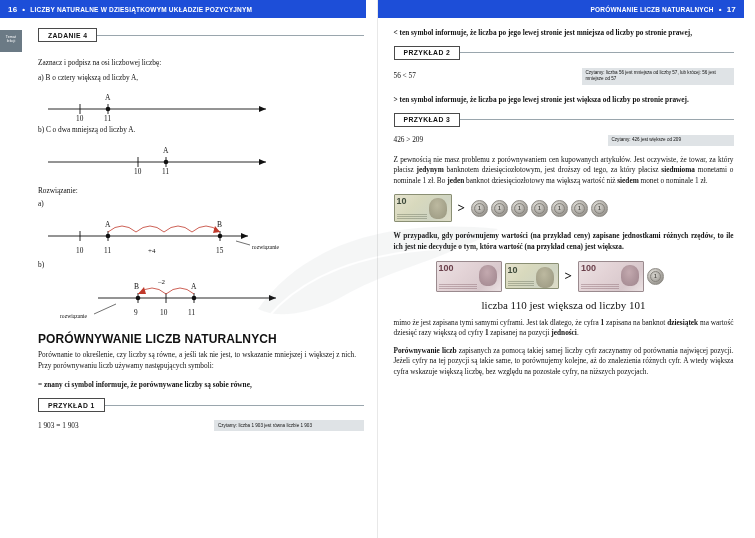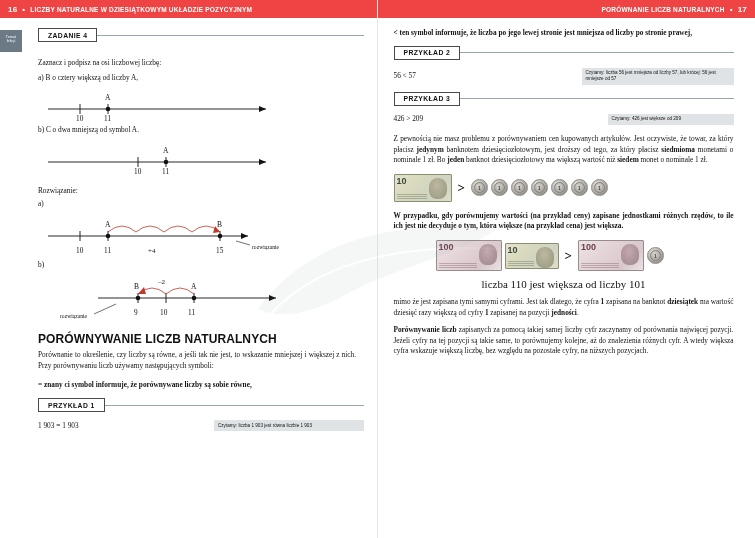--- a/index.html
+++ b/index.html
@@ -21,23 +21,23 @@
     width: 377.5px;
     height: 538px;
     background: #fff;
     overflow: hidden;
   }
   .sheet.left { border-right: 1px solid #e8e8e8; }
 
   
   .runhead {
     position: absolute;
-    top: 0; left: 0; right: 0;
+    top: 0; left: 0; right: 11px;
     height: 18px;
-    background: #ef4444;
+    background: #1d4ed8;
     color: #fff;
     font-family: "Liberation Sans", sans-serif;
     font-size: 6.5px;
     font-weight: bold;
     letter-spacing: .2px;
     display: flex;
     align-items: center;
   }
   .runhead.left { padding-left: 8px; }
   .runhead.right { justify-content: flex-end; padding-right: 8px; }
@@ -247,21 +247,21 @@
           <line x1="70" y1="15" x2="70" y2="25" stroke="#111" stroke-width="0.9"></line>
           <circle cx="70" cy="20" r="2.3" fill="#111"></circle>
           <text x="67" y="11" font-family="Liberation Serif, serif" font-size="7.5" fill="#111">A</text>
           <text x="38" y="32" font-family="Liberation Serif, serif" font-size="7.3" fill="#111">10</text>
           <text x="66" y="32" font-family="Liberation Serif, serif" font-size="7.3" fill="#111">11</text>
         </svg>
       </div>
 
       <div class="body-text" style="margin-top:2px;">
         <span>b)</span>
-        <span>C o dwa mniejszą od symbol A.</span>
+        <span>C o dwa mniejszą od liczby A.</span>
       </div>
 
       <div class="axis-wrap" style="margin-top:6px;">
         <svg width="240" height="34" viewBox="0 0 240 34">
           <line x1="10" y1="20" x2="228" y2="20" stroke="#111" stroke-width="0.9"></line>
           <polygon points="228,20 221,17 221,23" fill="#111"></polygon>
           <line x1="100" y1="15" x2="100" y2="25" stroke="#111" stroke-width="0.9"></line>
           <line x1="128" y1="15" x2="128" y2="25" stroke="#111" stroke-width="0.9"></line>
           <circle cx="128" cy="20" r="2.3" fill="#111"></circle>
           <text x="125" y="11" font-family="Liberation Serif, serif" font-size="7.5" fill="#111">A</text>
@@ -358,20 +358,21 @@
       <div class="tagrow" style="margin-top:7px;">
         <span class="tag">PRZYKŁAD 2</span>
         <span class="rule"></span>
       </div>
 
       <div style="margin-top:8px; display:flex; align-items:center; justify-content:space-between;">
         <span class="body-text">56 &lt; 57</span>
         <span class="czytamy" style="width:152px;">Czytamy: liczba 56 jest mniejsza od liczby 57, lub krócej: 56 jest mniejsze od 57</span>
       </div>
 
+      <div class="body-text bold" style="margin-top:10px;">&gt; ten symbol informuje, że liczba po jego lewej stronie jest większa od liczby po stronie prawej.</div>
 
       <div class="tagrow" style="margin-top:7px;">
         <span class="tag">PRZYKŁAD 3</span>
         <span class="rule"></span>
       </div>
 
       <div style="margin-top:8px; display:flex; align-items:center; justify-content:space-between;">
         <span class="body-text">426 &gt; 209</span>
         <span class="czytamy" style="width:126px;">Czytamy: 426 jest większe od 209</span>
       </div>
@@ -405,21 +406,21 @@
             </div>
           <div class="coin">
               <span class="inner">1</span>
             </div>
           <div class="coin">
               <span class="inner">1</span>
             </div>
         </div>
       </div>
 
-      <div class="body-text bold" style="margin-top:9px;">W przypadku, gdy porównujemy wartości (na przykład ceny) zapisane jednostkami różnych rzędów, to ile ich jest nie decyduje o tym, która większe (na przykład cena) jest większa.</div>
+      <div class="body-text bold" style="margin-top:9px;">W przypadku, gdy porównujemy wartości (na przykład ceny) zapisane jednostkami różnych rzędów, to ile ich jest nie decyduje o tym, która wartość (na przykład cena) jest większa.</div>
 
       <div class="money-row" style="margin-top:8px;padding-left:42px;">
         <div style="display:flex; align-items:center; gap:3px;">
           <div class="note-100">
             <span class="note-denom pink">100</span>
             <span class="note-portrait pink"></span>
             <span class="note-lines pink"></span>
           </div>
           <div class="note-10b">
             <span class="note-denom">10</span>

